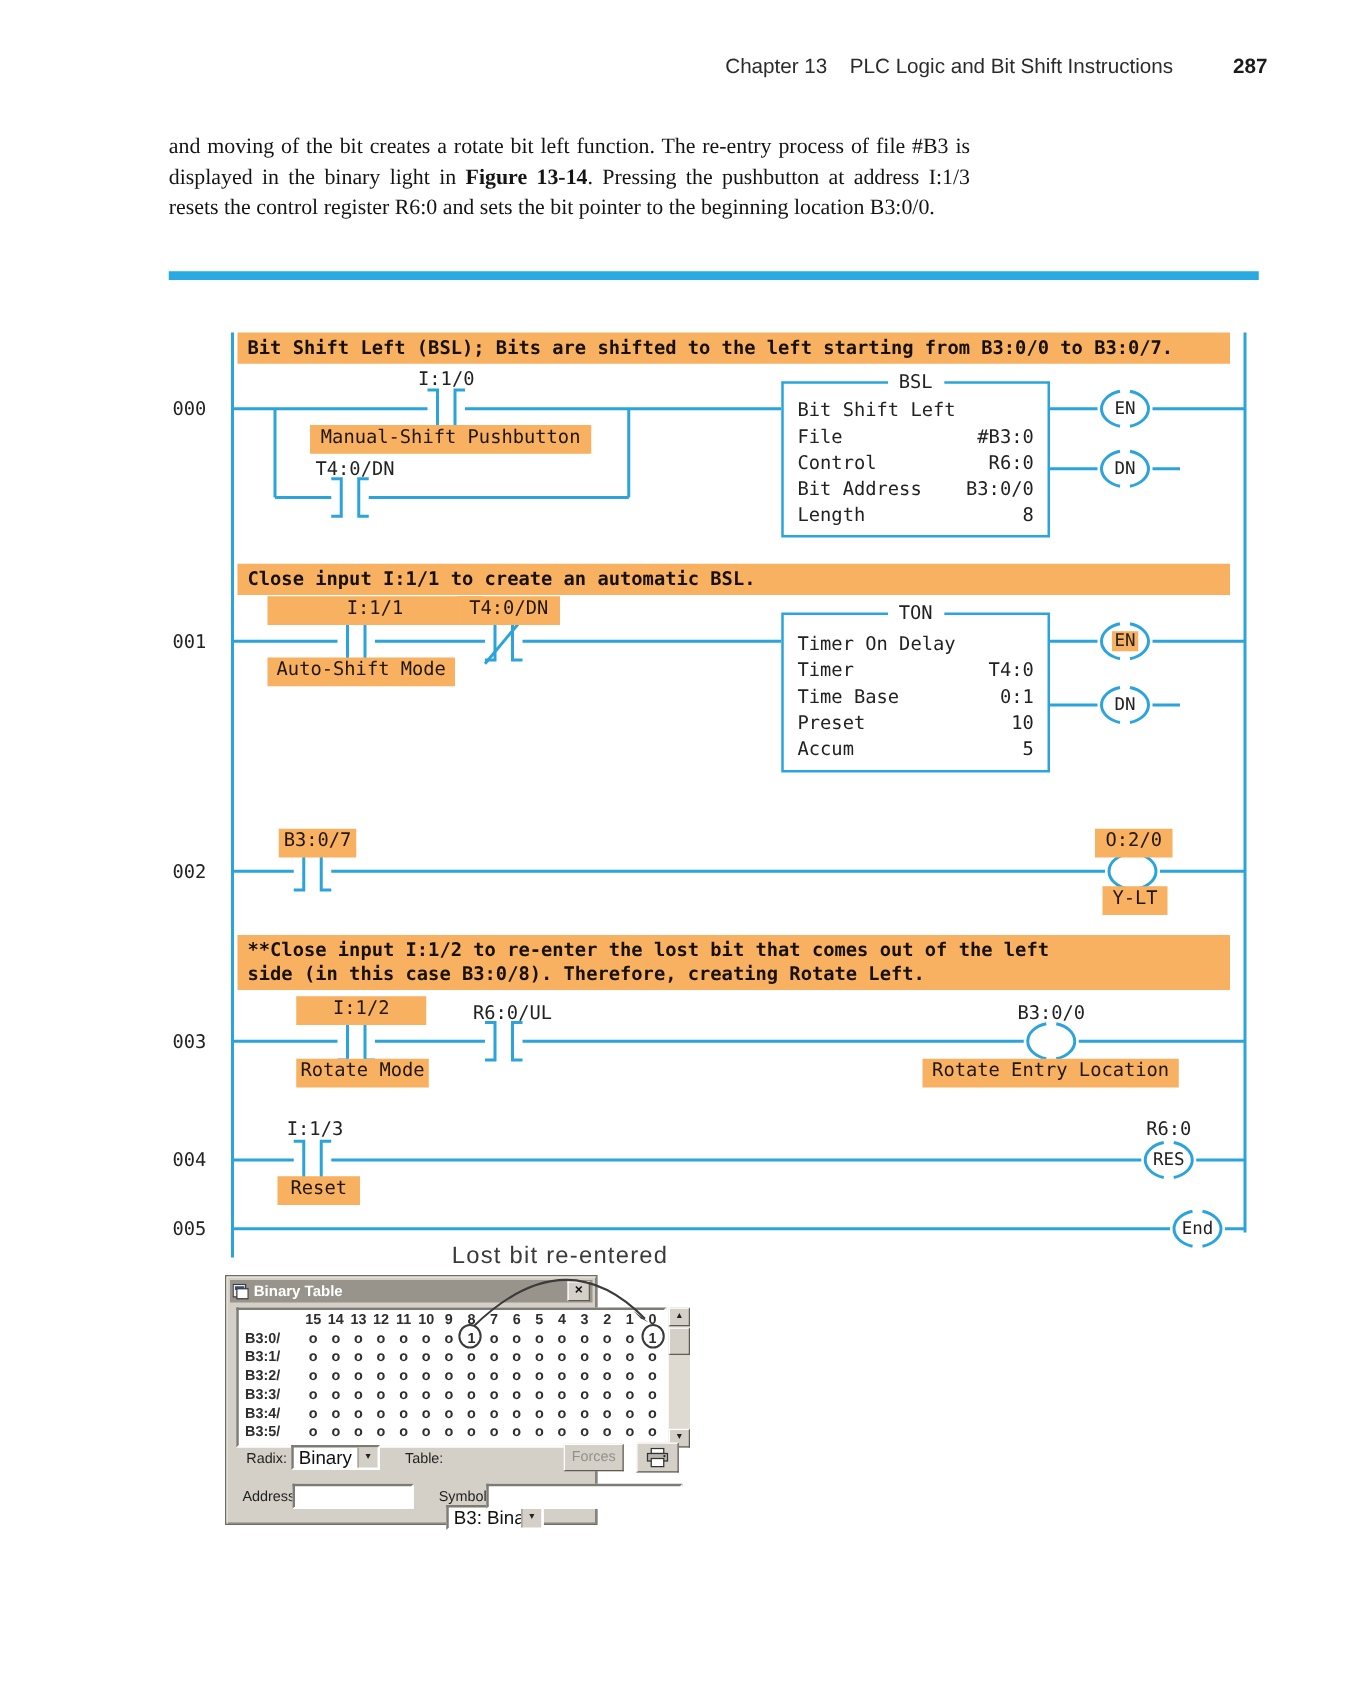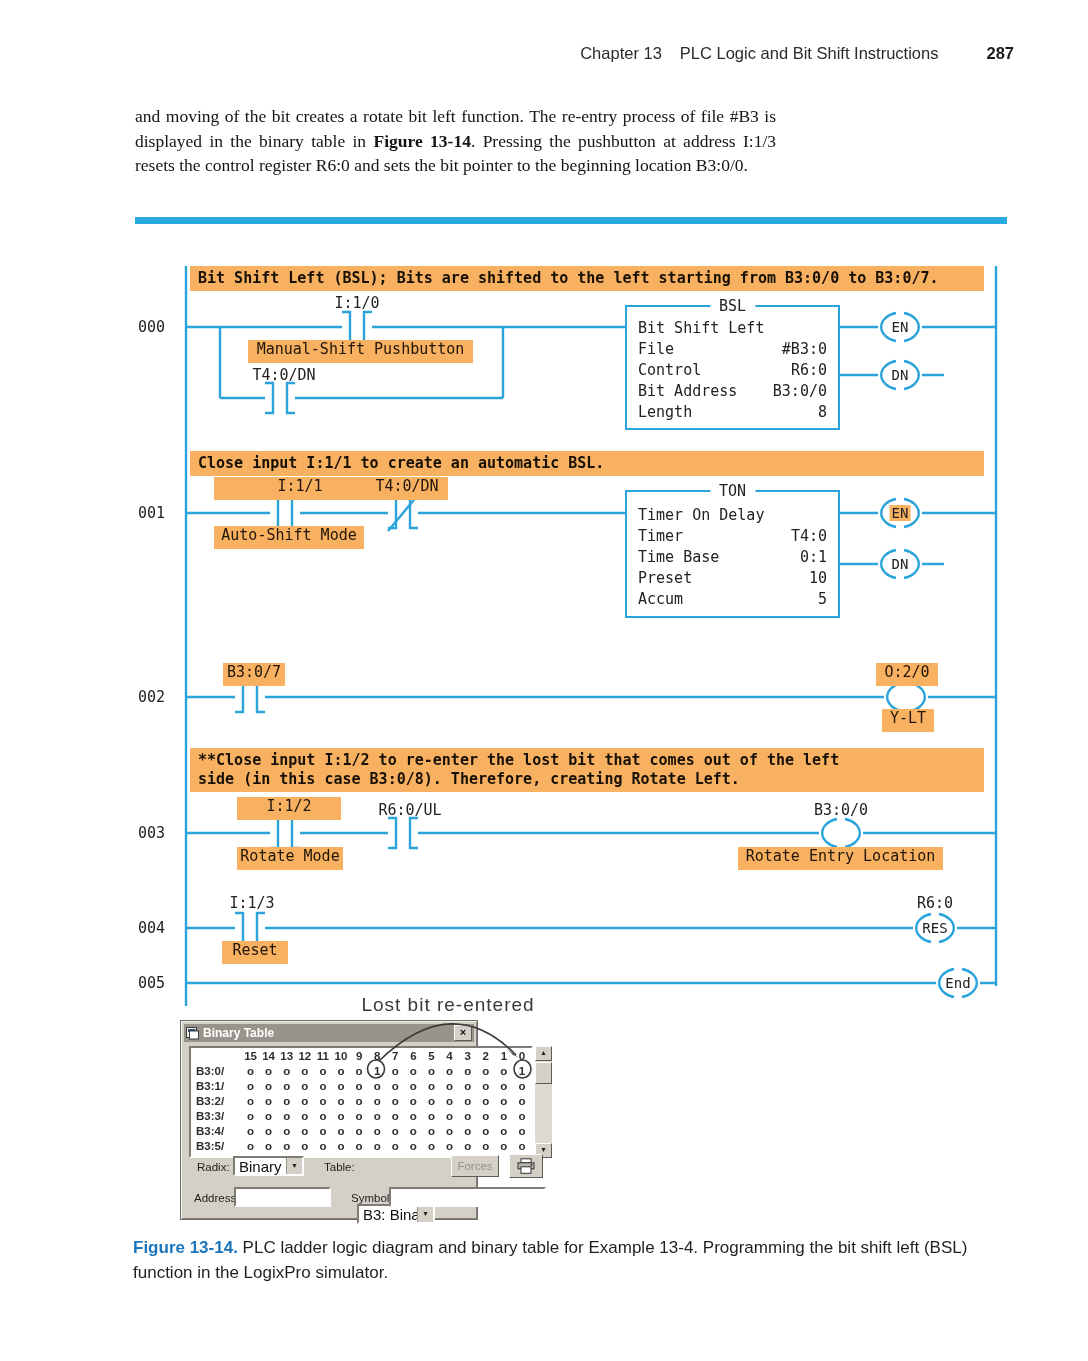--- a/index.html
+++ b/index.html
@@ -84,21 +84,21 @@
 </head>
 <body>
 
 <div class="page">
 
   <div class="runhead">
     <span><span class="chap">Chapter 13</span><span>PLC Logic and Bit Shift Instructions</span></span>
     <span class="pnum">287</span>
   </div>
 
-  <p class="intro"><span>and moving of the bit creates a rotate bit left function. The re-entry process of file #B3 is displayed in the binary table in </span><b>Figure 13-14</b><span>. Pressing the pushbutton at address I:1/3 resets the control register R6:0 and sets the bit pointer to the beginning location B3:0/0.</span></p>
+  <p class="intro"><span>and moving of the bit creates a rotate bit left function. The re-entry process of file #B3 is displayed in the binary light in </span><b>Figure 13-14</b><span>. Pressing the pushbutton at address I:1/3 resets the control register R6:0 and sets the bit pointer to the beginning location B3:0/0.</span></p>
 
   <div class="rule"></div>
 
   <svg class="lsvg" width="1088" height="1361" viewBox="0 0 1088 1361">
     <g stroke="#2ba4dc" stroke-width="2.4" fill="none">
       <g>
         <path d="M186 266 V1006"></path>
           <path d="M996 266 V986"></path>
       </g>
       <g>
@@ -464,15 +464,14 @@
     <input class="tfield" style="left: 208px; top: 166px; width: 157px;">
   </div>
 
   <svg class="arcsvg" width="1088" height="1361" viewBox="0 0 1088 1361">
     <ellipse cx="376" cy="1069" rx="8.5" ry="9" fill="none" stroke="#3a3a3a" stroke-width="1.6"></ellipse>
     <ellipse cx="522.5" cy="1069" rx="8.5" ry="9" fill="none" stroke="#3a3a3a" stroke-width="1.6"></ellipse>
     <path d="M379 1061 Q452 990 516 1055" fill="none" stroke="#3a3a3a" stroke-width="1.6"></path>
     <polygon points="519,1058 506.5,1048.5 512.5,1054.5" fill="#3a3a3a"></polygon>
   </svg>
 
-  <p class="caption"><span class="fig">Figure 13-14.</span><span> PLC ladder logic diagram and binary table for Example 13-4. Programming the bit shift left (BSL) function in the LogixPro simulator.</span></p>
 
 </div>
 
 </body></html>

